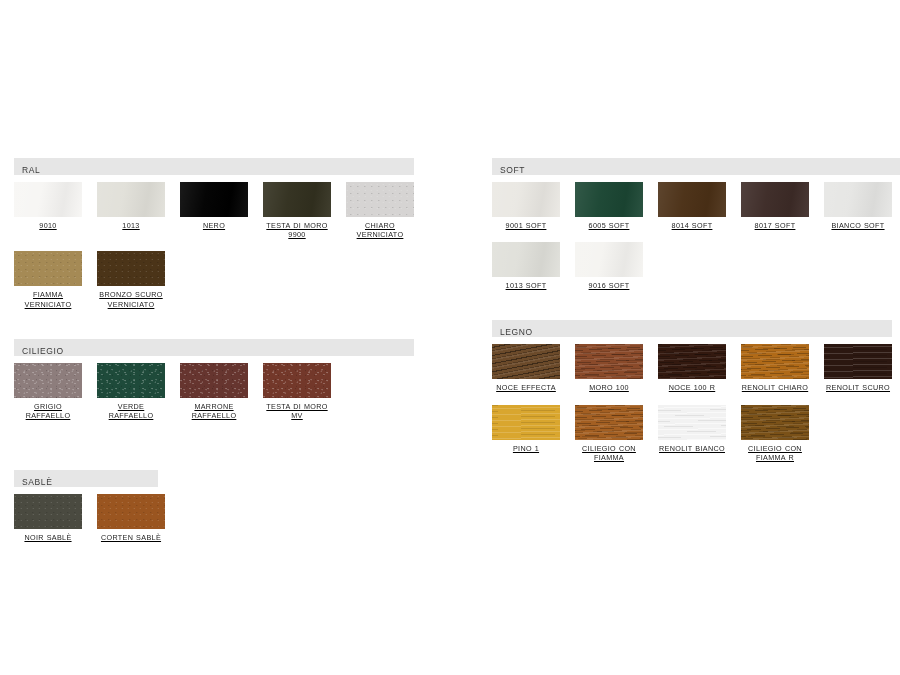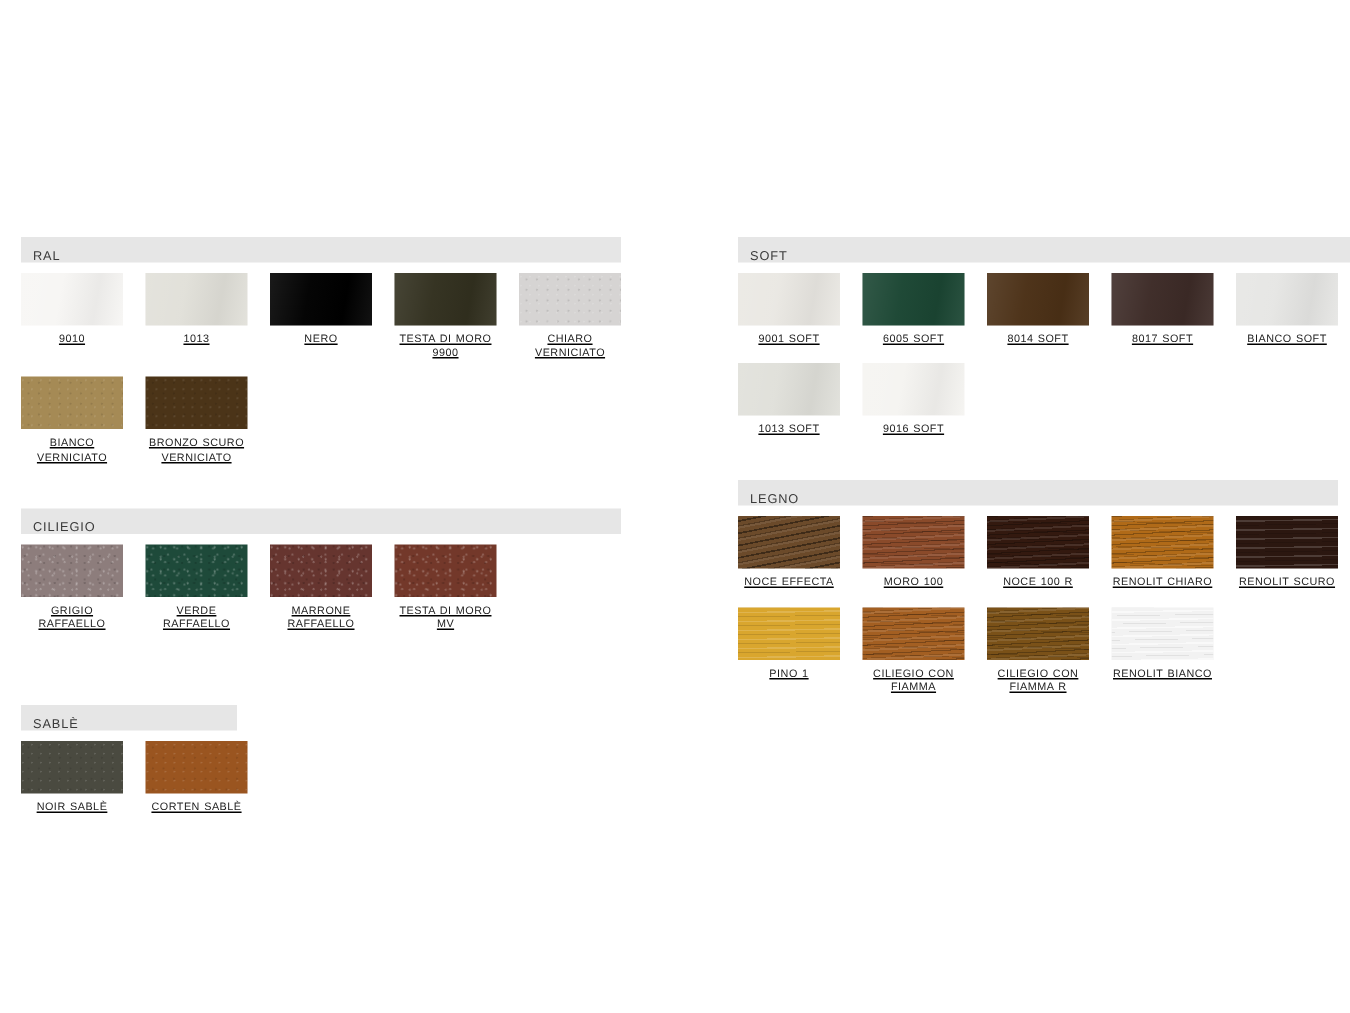--- a/index.html
+++ b/index.html
@@ -223,21 +223,21 @@
           <div class="swatch-cell">
             <div class="swatch-chip tex-satin" style="background: rgb(50, 48, 31);"></div>
             <div class="swatch-label">TESTA DI MORO 9900</div>
           </div>
           <div class="swatch-cell">
             <div class="swatch-chip tex-fine" style="background: rgb(214, 212, 211);"></div>
             <div class="swatch-label">CHIARO VERNICIATO</div>
           </div>
           <div class="swatch-cell">
             <div class="swatch-chip tex-fine" style="background: rgb(165, 138, 85);"></div>
-            <div class="swatch-label">BIANCO VERNICIATO</div>
+            <div class="swatch-label">FIAMMA VERNICIATO</div>
           </div>
           <div class="swatch-cell">
             <div class="swatch-chip tex-fine" style="background: rgb(75, 52, 24);"></div>
             <div class="swatch-label">BRONZO SCURO VERNICIATO</div>
           </div>
         </div>
       </div>
       <div class="section">
         <div class="section-header" style="width: 400px;">
           <span class="section-title">CILIEGIO</span>
@@ -340,23 +340,23 @@
           </div>
           <div class="swatch-cell">
             <div class="swatch-chip tex-wood-soft" style="background: rgb(217, 166, 46);"></div>
             <div class="swatch-label">PINO 1</div>
           </div>
           <div class="swatch-cell">
             <div class="swatch-chip tex-wood" style="background: rgb(163, 95, 34);"></div>
             <div class="swatch-label">CILIEGIO CON FIAMMA</div>
           </div>
           <div class="swatch-cell">
+            <div class="swatch-chip tex-wood-white" style="background: rgb(242, 242, 242);"></div>
+            <div class="swatch-label">RENOLIT BIANCO</div>
+          </div>
+          <div class="swatch-cell">
             <div class="swatch-chip tex-wood" style="background: rgb(122, 81, 24);"></div>
             <div class="swatch-label">CILIEGIO CON FIAMMA R</div>
           </div>
-          <div class="swatch-cell">
-            <div class="swatch-chip tex-wood-white" style="background: rgb(242, 242, 242);"></div>
-            <div class="swatch-label">RENOLIT BIANCO</div>
-          </div>
         </div>
       </div>
     </div>
   </div>
 
 </body></html>

